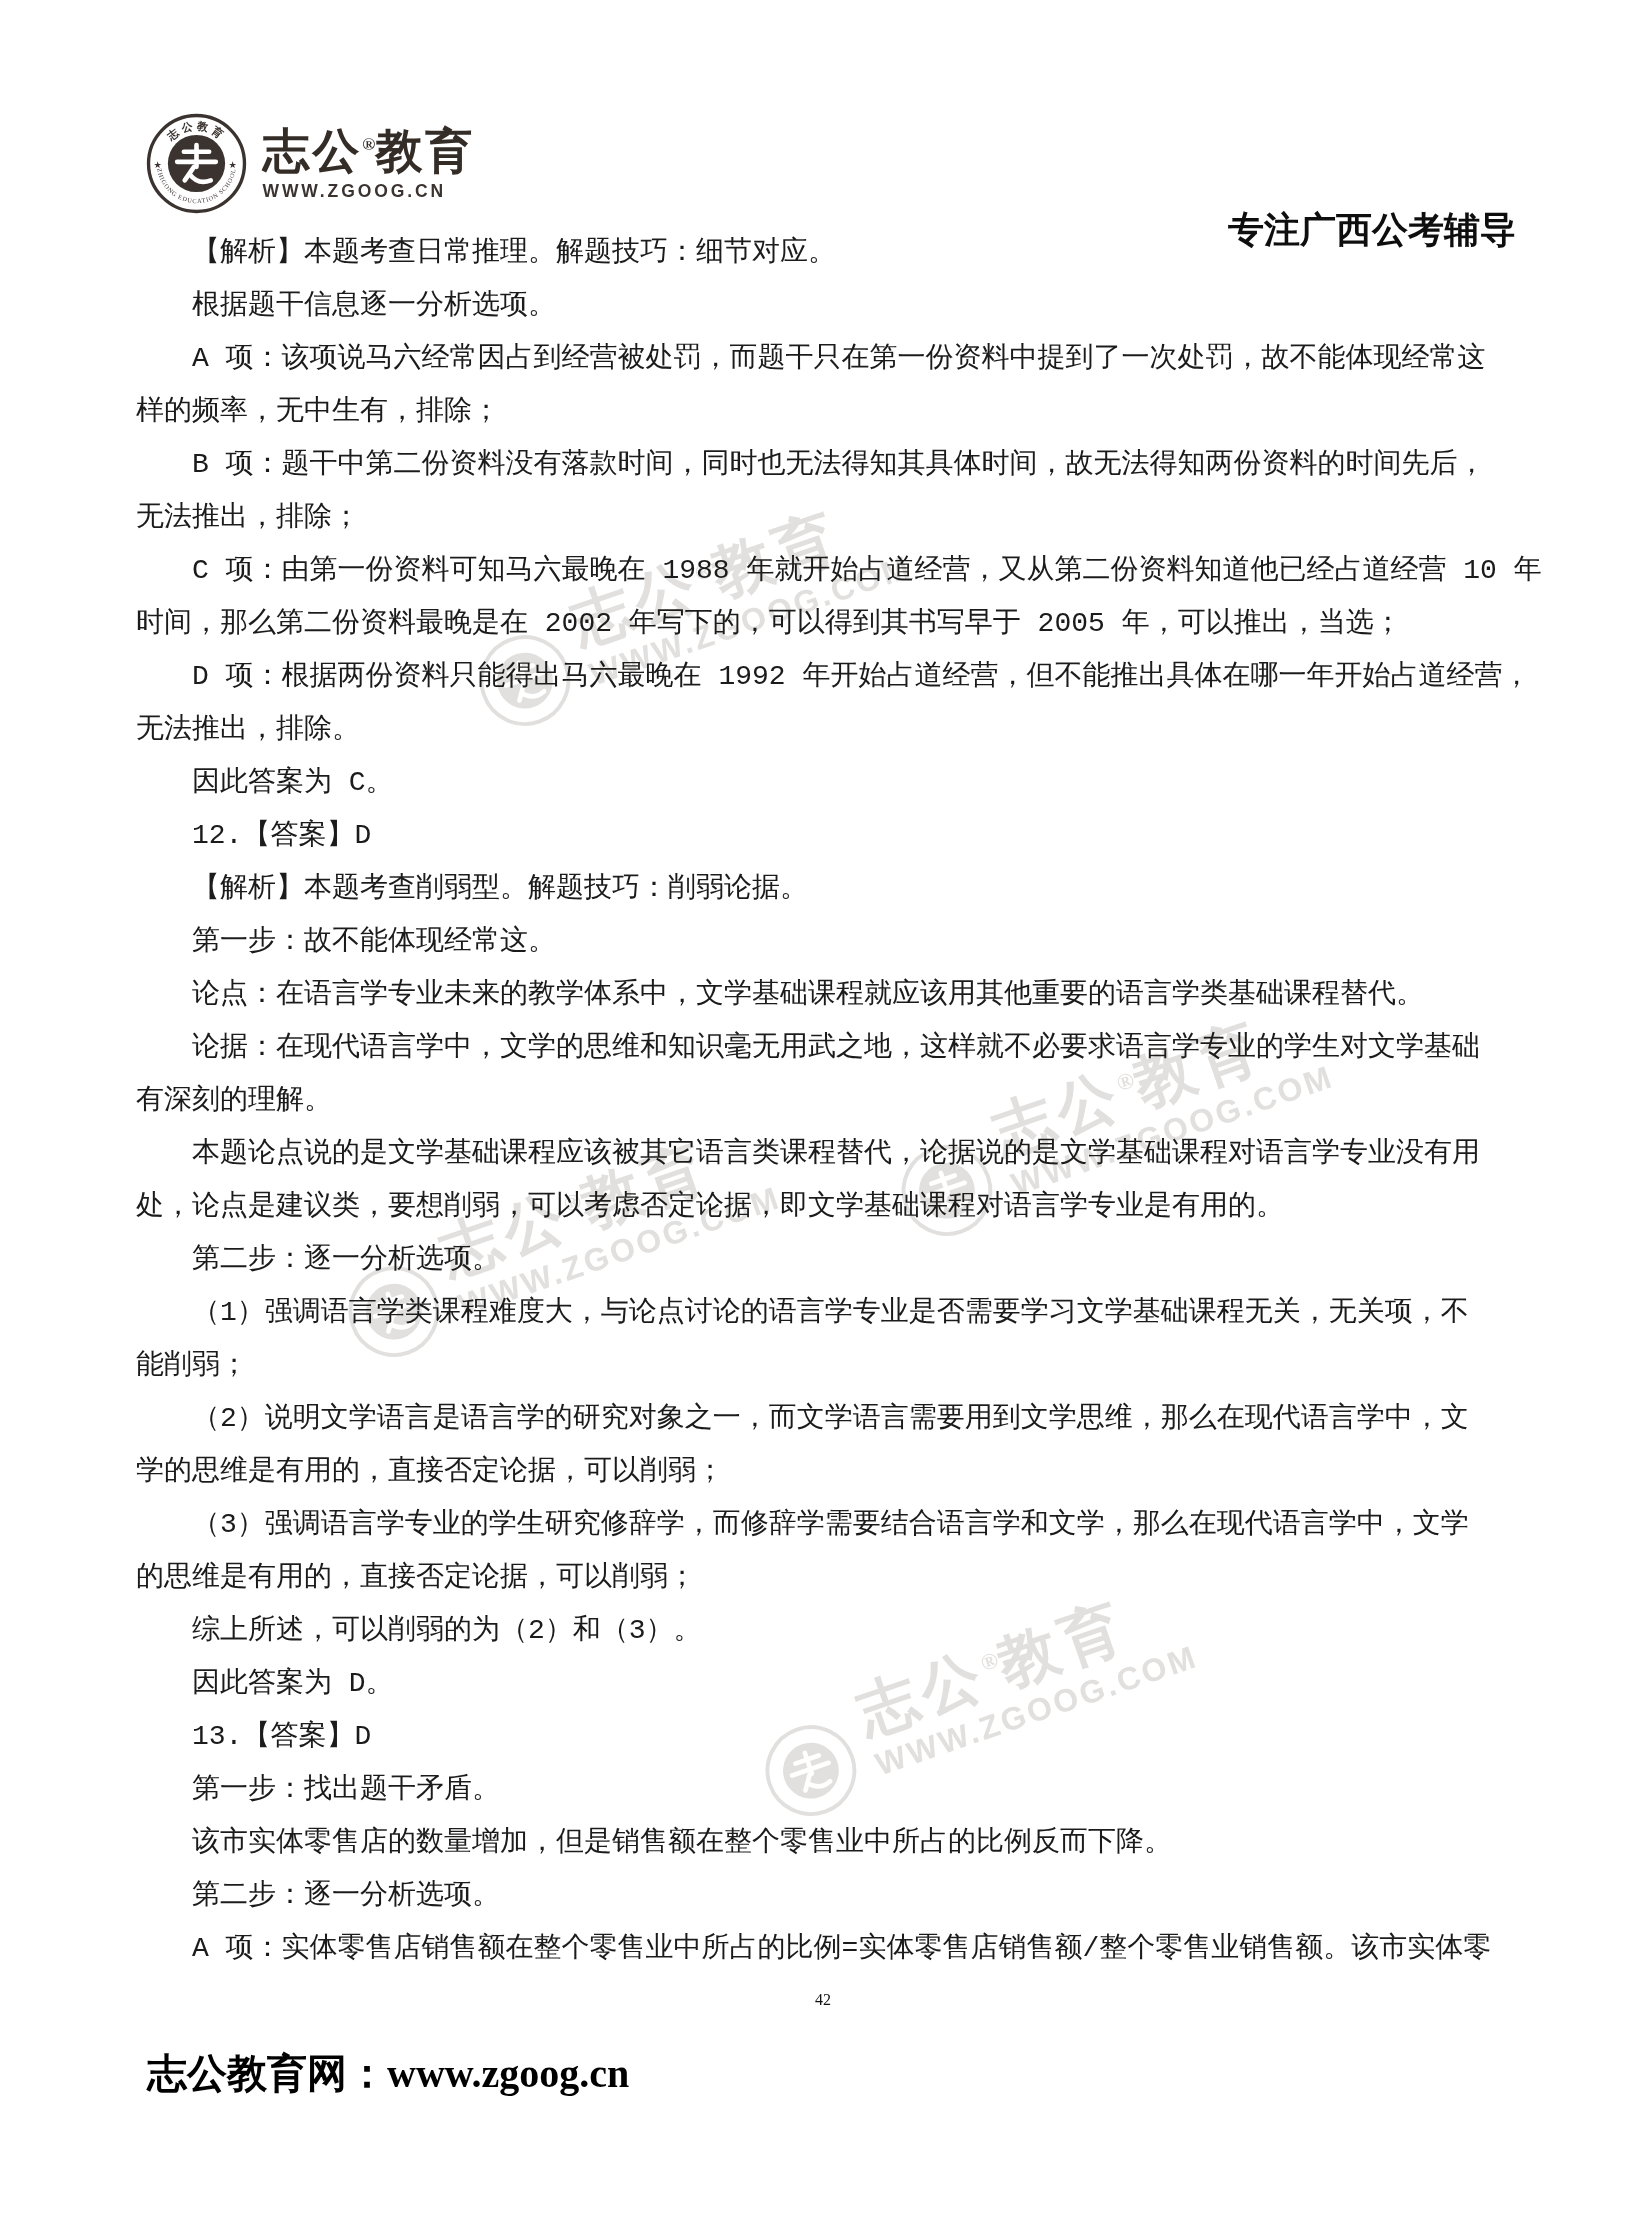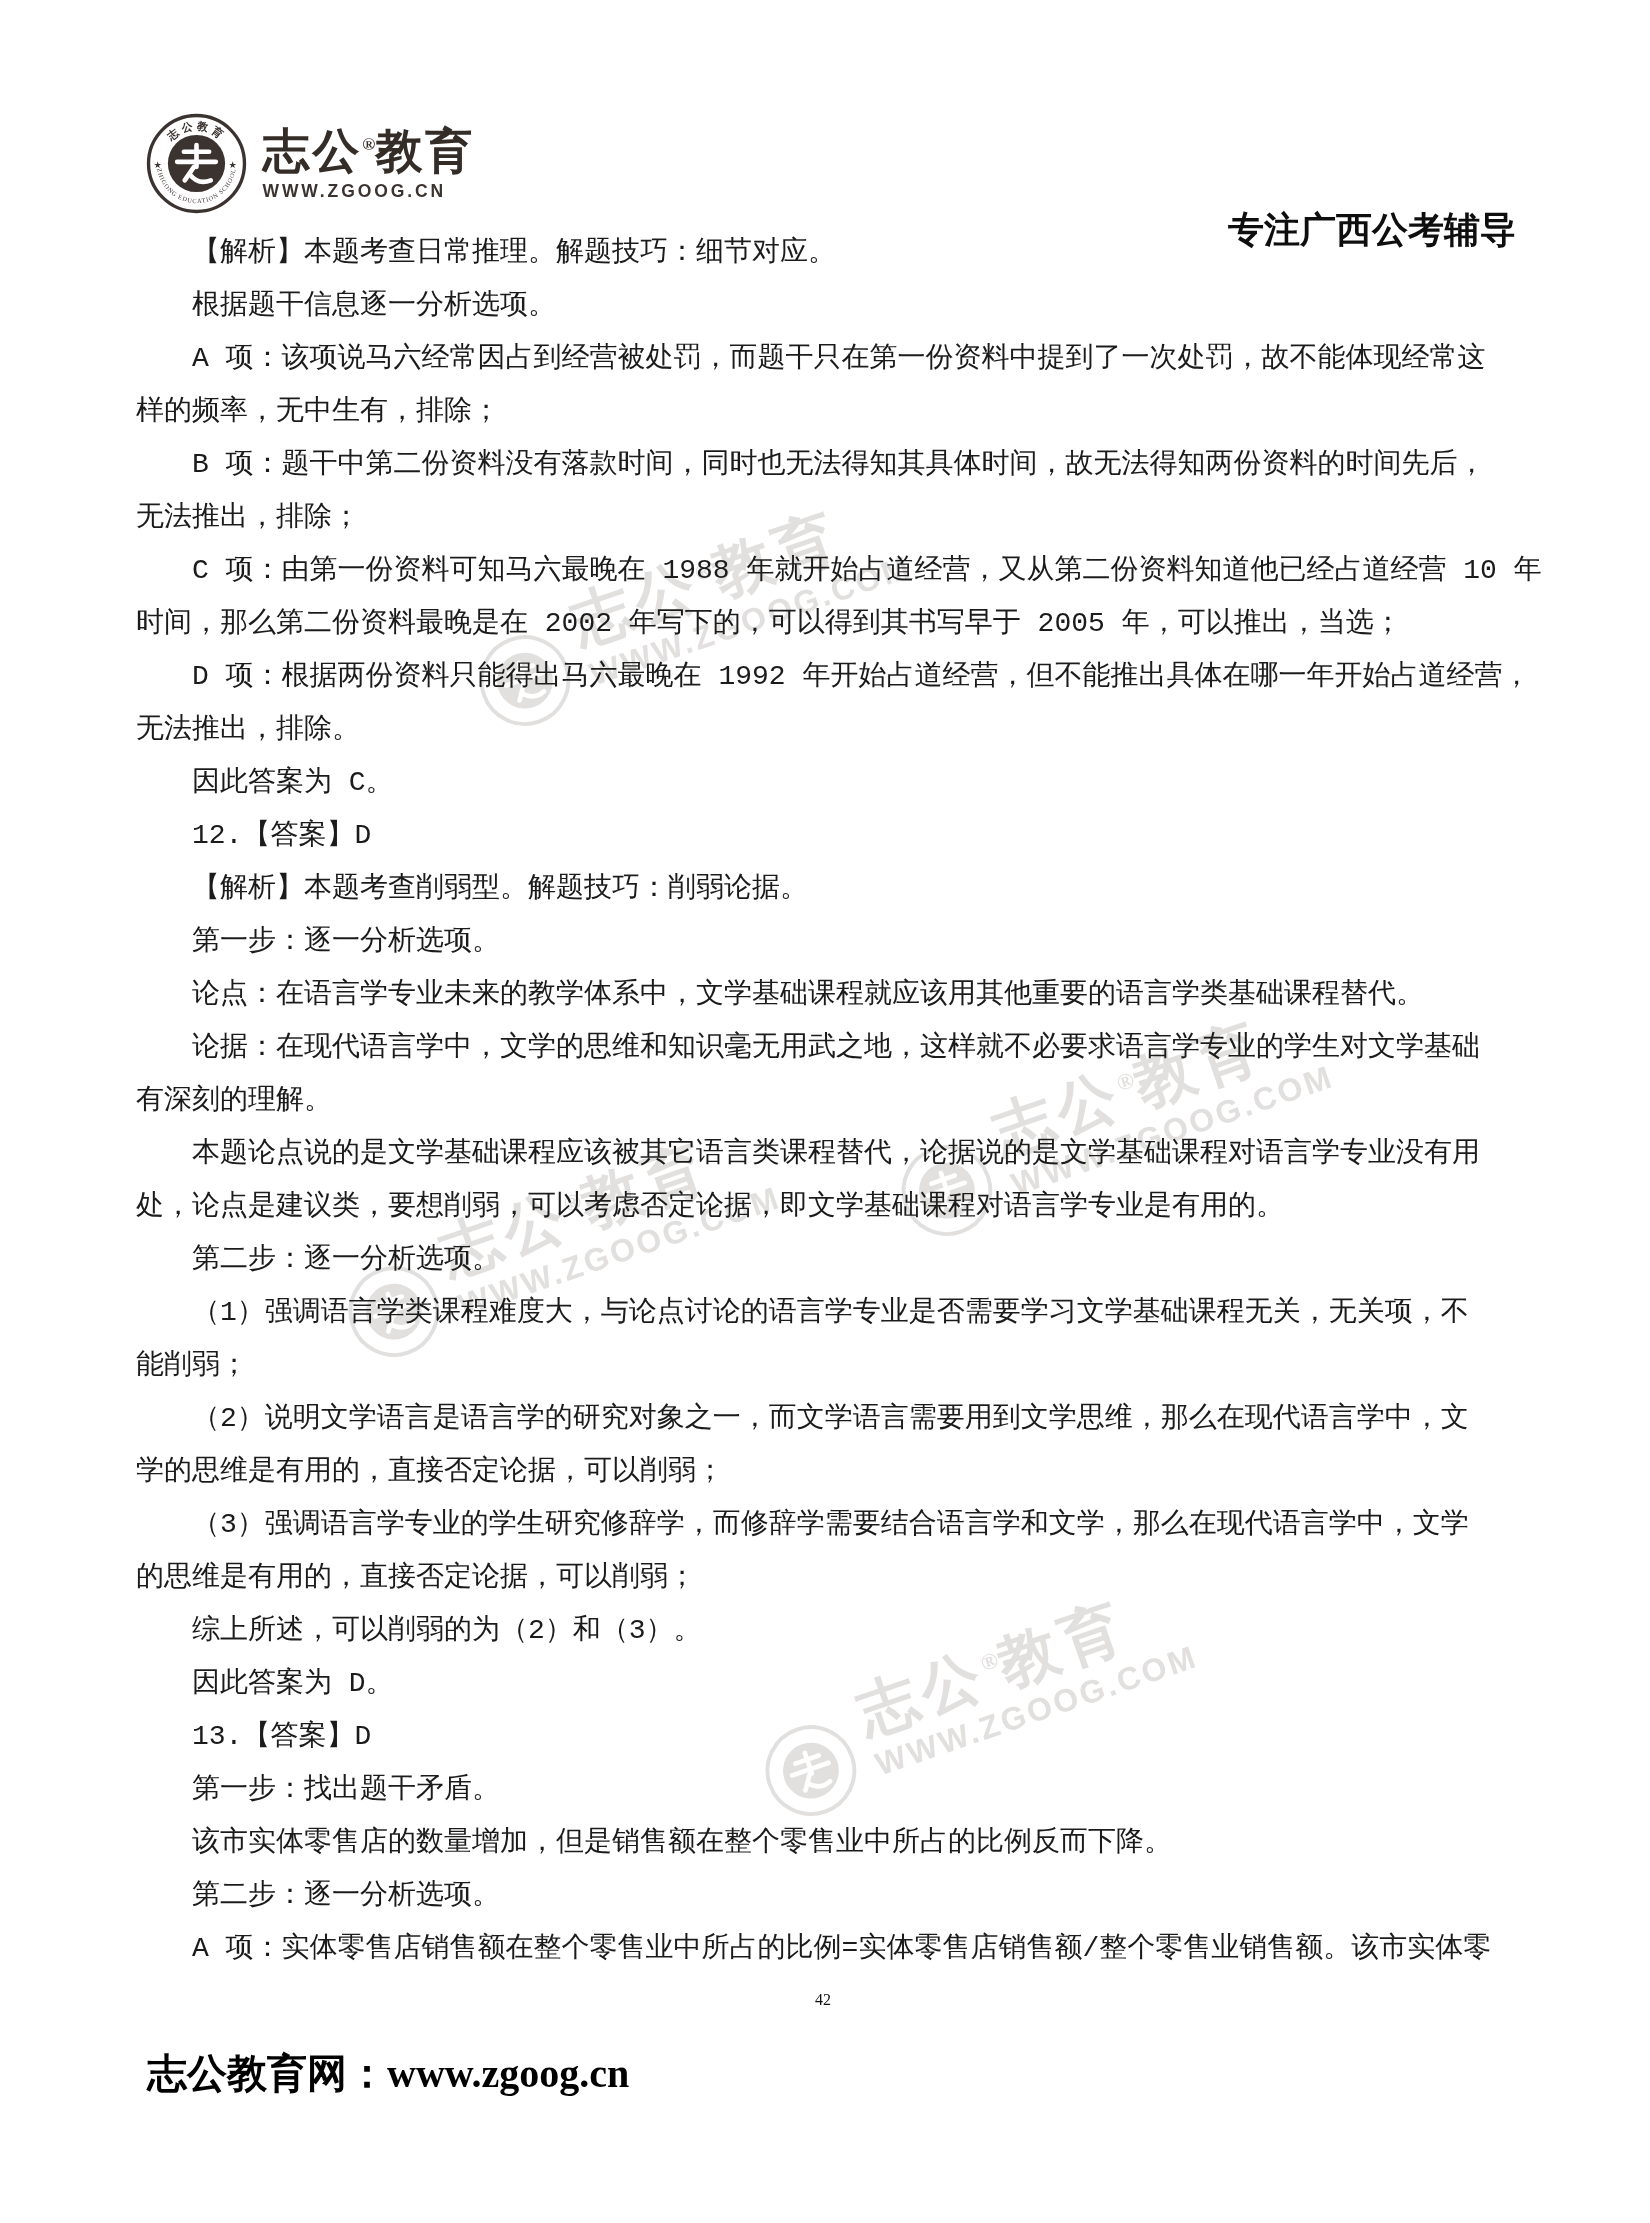--- a/index.html
+++ b/index.html
@@ -197,21 +197,21 @@
     <div class="ln">样的频率，无中生有，排除；</div>
     <div class="ln ind">B 项：题干中第二份资料没有落款时间，同时也无法得知其具体时间，故无法得知两份资料的时间先后，</div>
     <div class="ln">无法推出，排除；</div>
     <div class="ln ind">C 项：由第一份资料可知马六最晚在 1988 年就开始占道经营，又从第二份资料知道他已经占道经营 10 年</div>
     <div class="ln">时间，那么第二份资料最晚是在 2002 年写下的，可以得到其书写早于 2005 年，可以推出，当选；</div>
     <div class="ln ind">D 项：根据两份资料只能得出马六最晚在 1992 年开始占道经营，但不能推出具体在哪一年开始占道经营，</div>
     <div class="ln">无法推出，排除。</div>
     <div class="ln ind">因此答案为 C。</div>
     <div class="ln ind">12.【答案】D</div>
     <div class="ln ind">【解析】本题考查削弱型。解题技巧：削弱论据。</div>
-    <div class="ln ind">第一步：逐一分析选项。</div>
+    <div class="ln ind">第一步：故不能体现经常这。</div>
     <div class="ln ind">论点：在语言学专业未来的教学体系中，文学基础课程就应该用其他重要的语言学类基础课程替代。</div>
     <div class="ln ind">论据：在现代语言学中，文学的思维和知识毫无用武之地，这样就不必要求语言学专业的学生对文学基础</div>
     <div class="ln">有深刻的理解。</div>
     <div class="ln ind">本题论点说的是文学基础课程应该被其它语言类课程替代，论据说的是文学基础课程对语言学专业没有用</div>
     <div class="ln">处，论点是建议类，要想削弱，可以考虑否定论据，即文学基础课程对语言学专业是有用的。</div>
     <div class="ln ind">第二步：逐一分析选项。</div>
     <div class="ln ind">（1）强调语言学类课程难度大，与论点讨论的语言学专业是否需要学习文学基础课程无关，无关项，不</div>
     <div class="ln">能削弱；</div>
     <div class="ln ind">（2）说明文学语言是语言学的研究对象之一，而文学语言需要用到文学思维，那么在现代语言学中，文</div>
     <div class="ln">学的思维是有用的，直接否定论据，可以削弱；</div>

